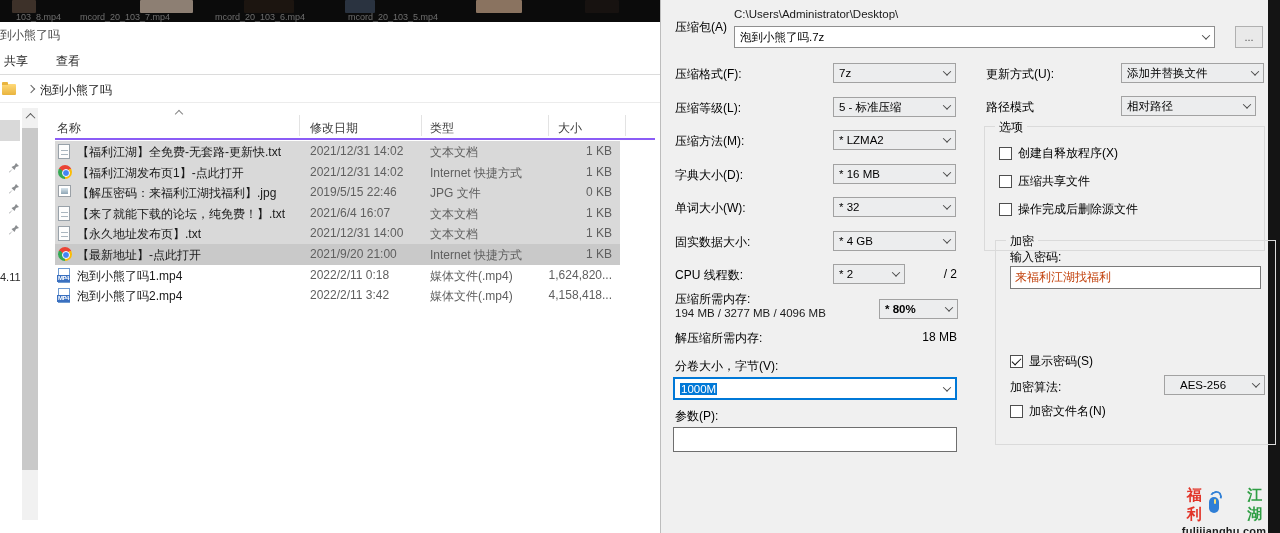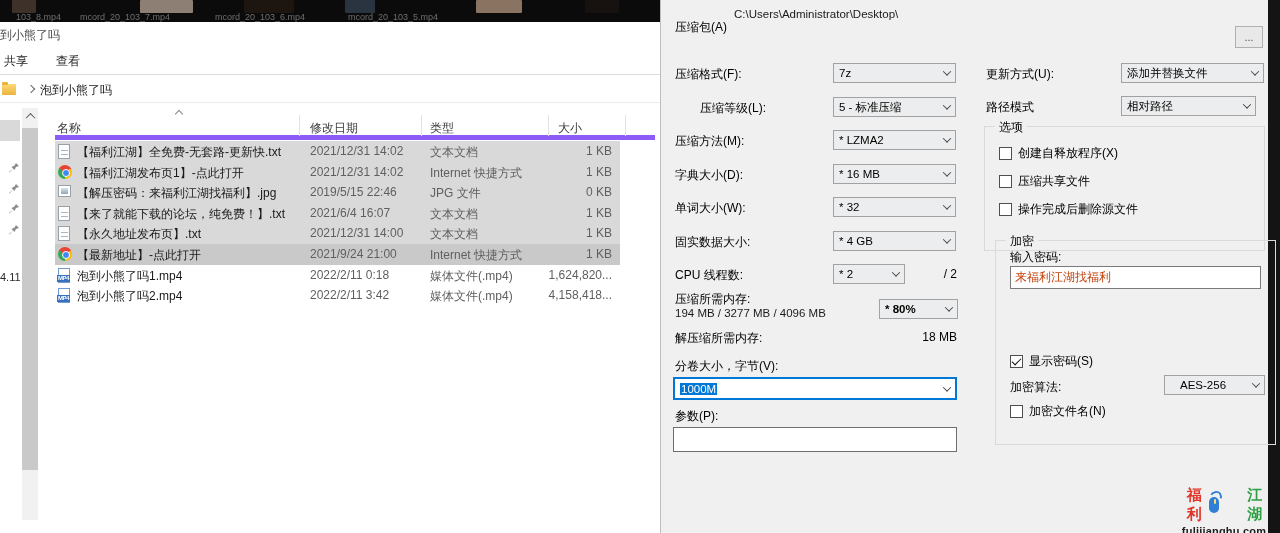--- a/index.html
+++ b/index.html
@@ -27,21 +27,21 @@
   .pin{position:absolute;left:8px;width:12px;height:12px;}
   .side-frag{position:absolute;left:0;top:249px;font-size:11px;color:#2a2a2a;}
 
   
   .vscroll{position:absolute;left:22px;top:86px;width:16px;height:412px;background:#f1f1f1;}
   .vs-btn{position:absolute;left:0;top:0;width:16px;height:17px;display:flex;align-items:center;justify-content:center;background:#f1f1f1;}
   .chev-up{width:7px;height:7px;border-left:1.3px solid #5a5a5a;border-top:1.3px solid #5a5a5a;transform:rotate(45deg) translate(1px,1px);}
   .vs-thumb{position:absolute;left:0;top:20px;width:16px;height:342px;background:#c9c9c9;}
 
   
-  .listhead{position:absolute;left:55px;top:86px;width:600px;height:32px;border-bottom:5px solid #8b5cf6;font-size:12px;color:#3b3b3b;}
+  .listhead{position:absolute;left:55px;top:86px;width:600px;height:32px;border-bottom:2px solid #8b5cf6;font-size:12px;color:#3b3b3b;}
   .lh{position:absolute;top:12px;white-space:nowrap;cursor:default;}
   .lh-div{position:absolute;top:7px;width:1px;height:21px;background:#e3e3e3;}
   .sort-chev{position:absolute;left:121px;top:3px;width:6px;height:6px;border-left:1.2px solid #888;border-top:1.2px solid #888;transform:rotate(45deg);}
 
   
   .listbody{position:absolute;left:55px;top:119px;width:565px;}
   .row{position:relative;height:20.6px;font-size:12px;}
   .row.sel{background:#d9d9d9;}
   .row.foc{background:#c9c9c9;}
   .cell{position:absolute;top:3px;white-space:nowrap;}
@@ -191,21 +191,21 @@
     <span class="icon icon-txt"></span>
     <span class="cell c-name">【永久地址发布页】.txt</span>
     <span class="cell c-date">2021/12/31 14:00</span>
     <span class="cell c-type">文本文档</span>
     <span class="cell c-size">1 KB</span>
   </div>
 
   <div class="row sel foc">
     <span class="icon icon-chrome"></span>
     <span class="cell c-name">【最新地址】-点此打开</span>
-    <span class="cell c-date">2021/9/24 21:00</span>
+    <span class="cell c-date">2021/9/20 21:00</span>
     <span class="cell c-type">Internet 快捷方式</span>
     <span class="cell c-size">1 KB</span>
   </div>
 
   <div class="row">
     <span class="icon icon-mp4"></span>
     <span class="cell c-name">泡到小熊了吗1.mp4</span>
     <span class="cell c-date">2022/2/11 0:18</span>
     <span class="cell c-type">媒体文件(.mp4)</span>
     <span class="cell c-size">1,624,820...</span>
@@ -218,29 +218,33 @@
     <span class="cell c-type">媒体文件(.mp4)</span>
     <span class="cell c-size">4,158,418...</span>
   </div>
 </div>
   </div>
 
   <div class="dialog">
 
     <span class="d-label" style="left:14px;top:19px;">压缩包(A)</span>
     <span class="d-small" style="left:73px;top:8px;">C:\Users\Administrator\Desktop\</span>
+    <div class="combo white" style="left:73px;top:26px;width:481px;">
+      <span class="cval">泡到小熊了吗.7z</span>
+      <span class="chev"></span>
+    </div>
     <div class="btn" style="left:574px;top:26px;width:28px;height:22px;">...</div>
 
     <span class="d-label" style="left:14px;top:66px;">压缩格式(F):</span>
     <div class="combo" style="left:172px;top:63px;width:123px;">
         <span class="cval">7z</span>
         <span class="chev"></span>
       </div>
 
-    <span class="d-label" style="left:14px;top:100px;margin-left:25px;">压缩等级(L):</span>
+    <span class="d-label" style="left:14px;top:100px;">压缩等级(L):</span>
     <div class="combo" style="left:172px;top:97px;width:123px;">
         <span class="cval">5 - 标准压缩</span>
         <span class="chev"></span>
       </div>
 
     <span class="d-label" style="left:14px;top:133px;">压缩方法(M):</span>
     <div class="combo" style="left:172px;top:130px;width:123px;">
         <span class="cval">* LZMA2</span>
         <span class="chev"></span>
       </div>

